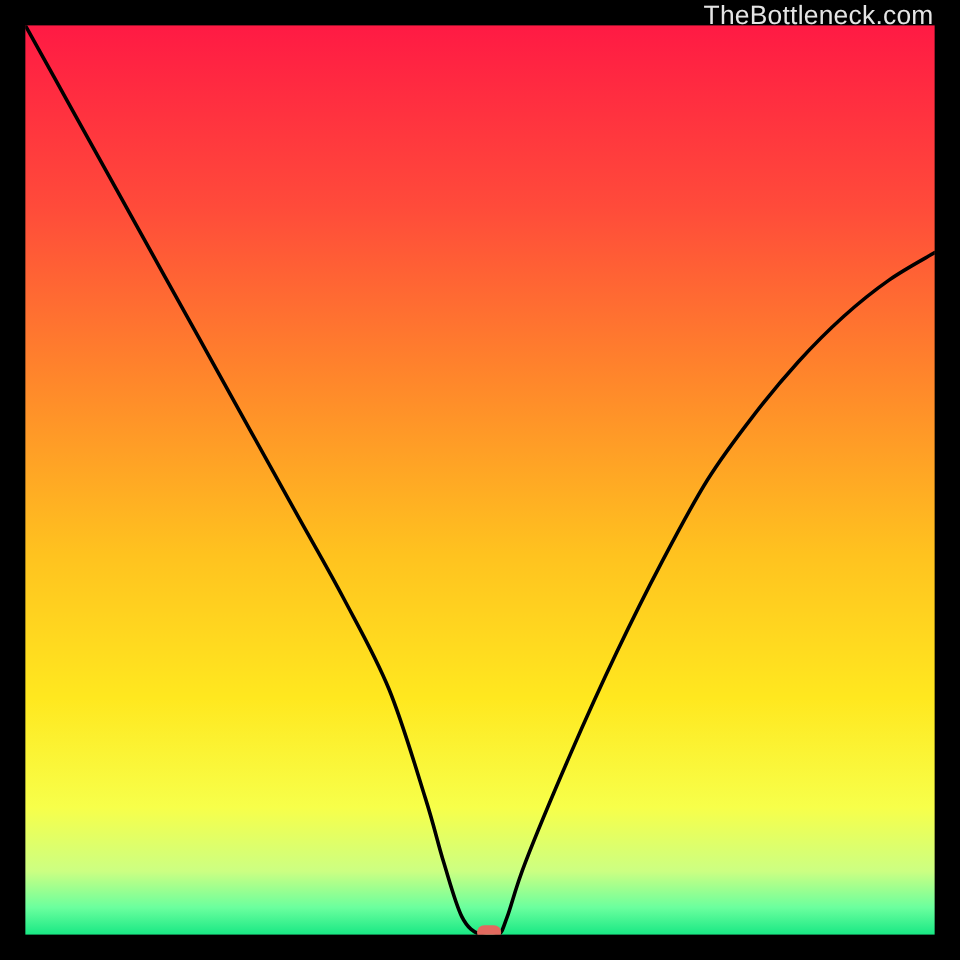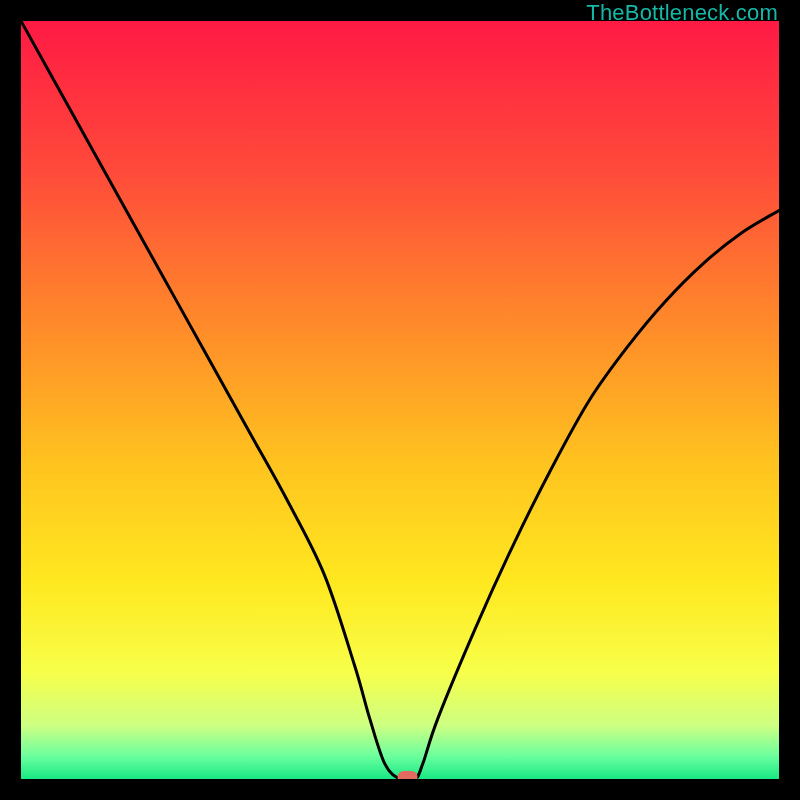--- a/index.html
+++ b/index.html
@@ -16,21 +16,21 @@
     left: 21px;
     top: 21px;
     width: 758px;
     height: 758px;
     box-sizing: border-box;
   }
   .watermark {
     position: absolute;
     top: 0px;
     right: 22px;
-    color: #14b8a6;
+    color: #e5e5e5;
     font-size: 22px;
     letter-spacing: 0.2px;
     font-weight: 500;
   }
   svg {
     display: block;
   }
 </style>
 </head>
 <body>

